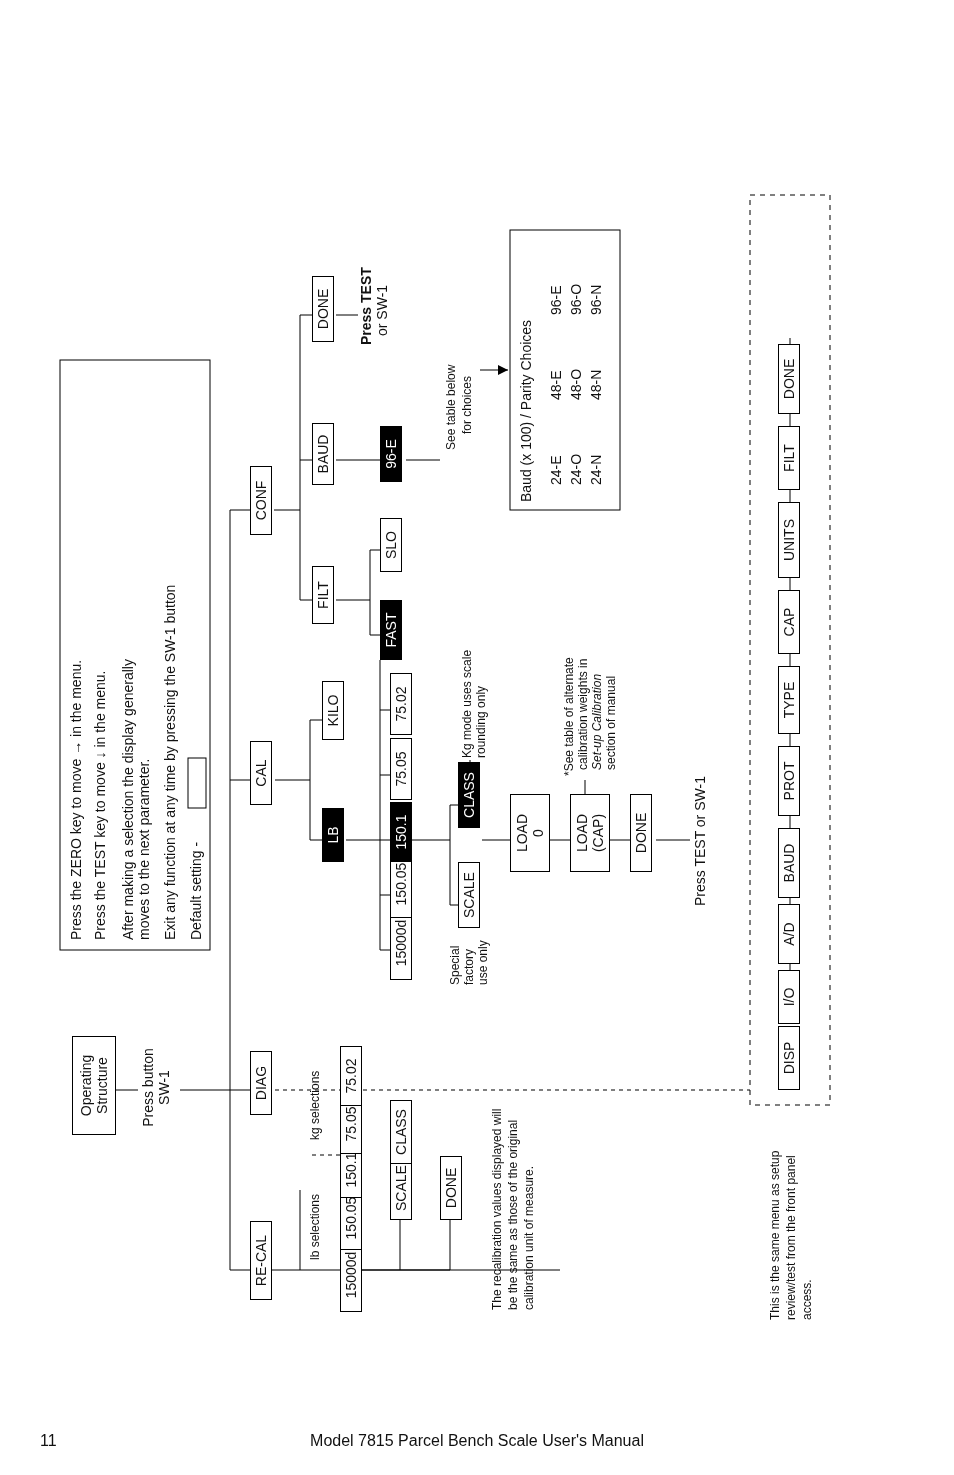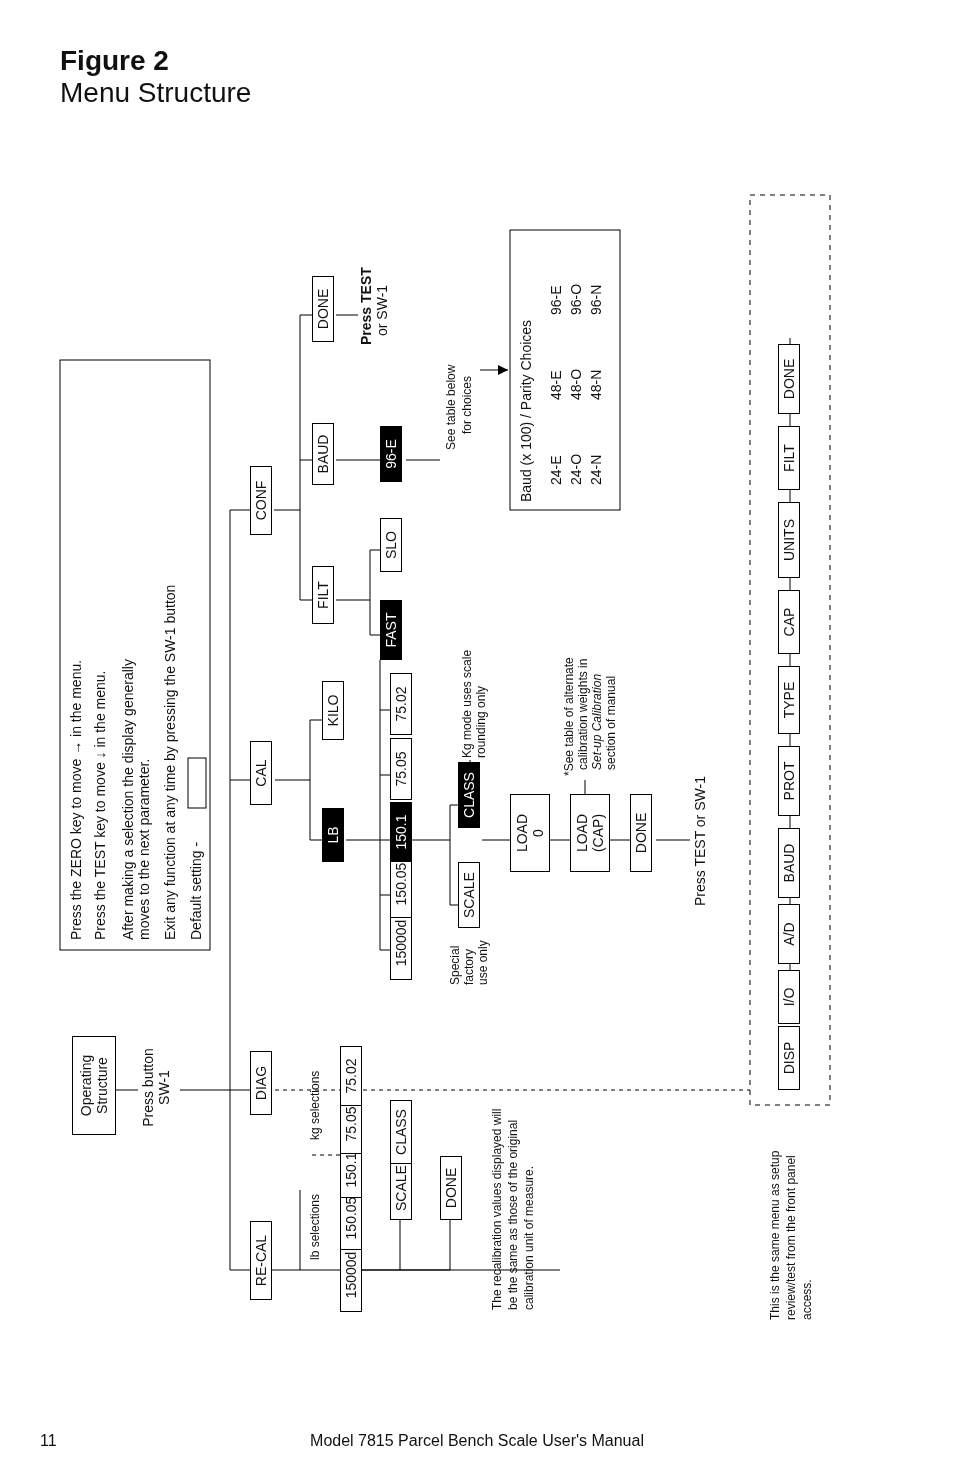--- a/index.html
+++ b/index.html
@@ -23,24 +23,20 @@
   svg.lines line{stroke:#000;stroke-width:1}
   svg.lines line.dashed{stroke-dasharray:4 4}
   svg.lines rect{fill:none;stroke:#000;stroke-width:1}
   svg.lines rect.dashed{stroke-dasharray:5 5}
   svg.lines polygon{fill:#000}
 </style>
 </head>
 <body>
 
 <div class="page">
-  <div class="title">
-    <div class="fnum">Figure 2</div>
-    <div class="fname">Menu Structure</div>
-  </div>
 
   <div class="diagwrap">
     <div class="diag">
 
       <svg class="lines">
 
         <rect x="430" y="10" width="590" height="150"></rect>
 
         <rect x="572" y="138" width="50" height="18" fill="#000" stroke="none"></rect>
 

